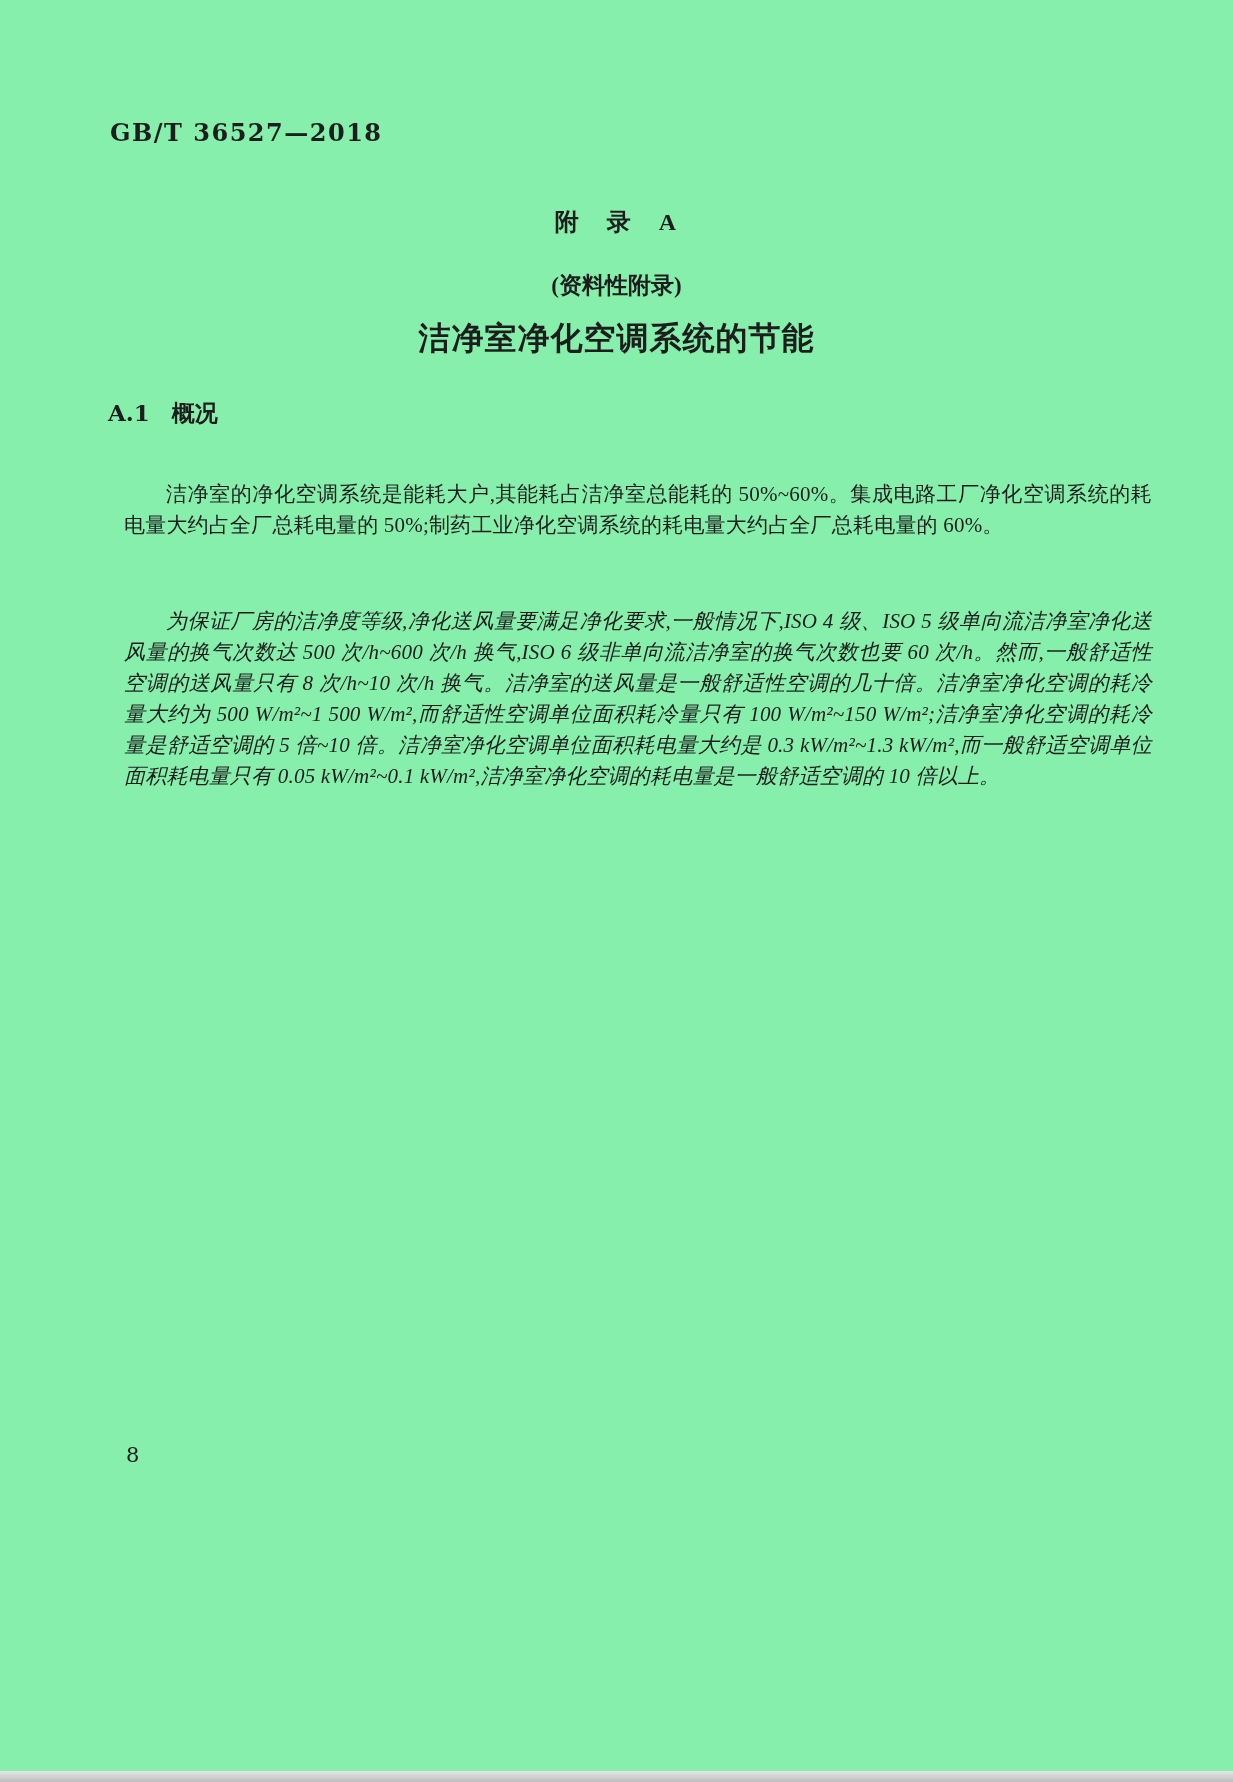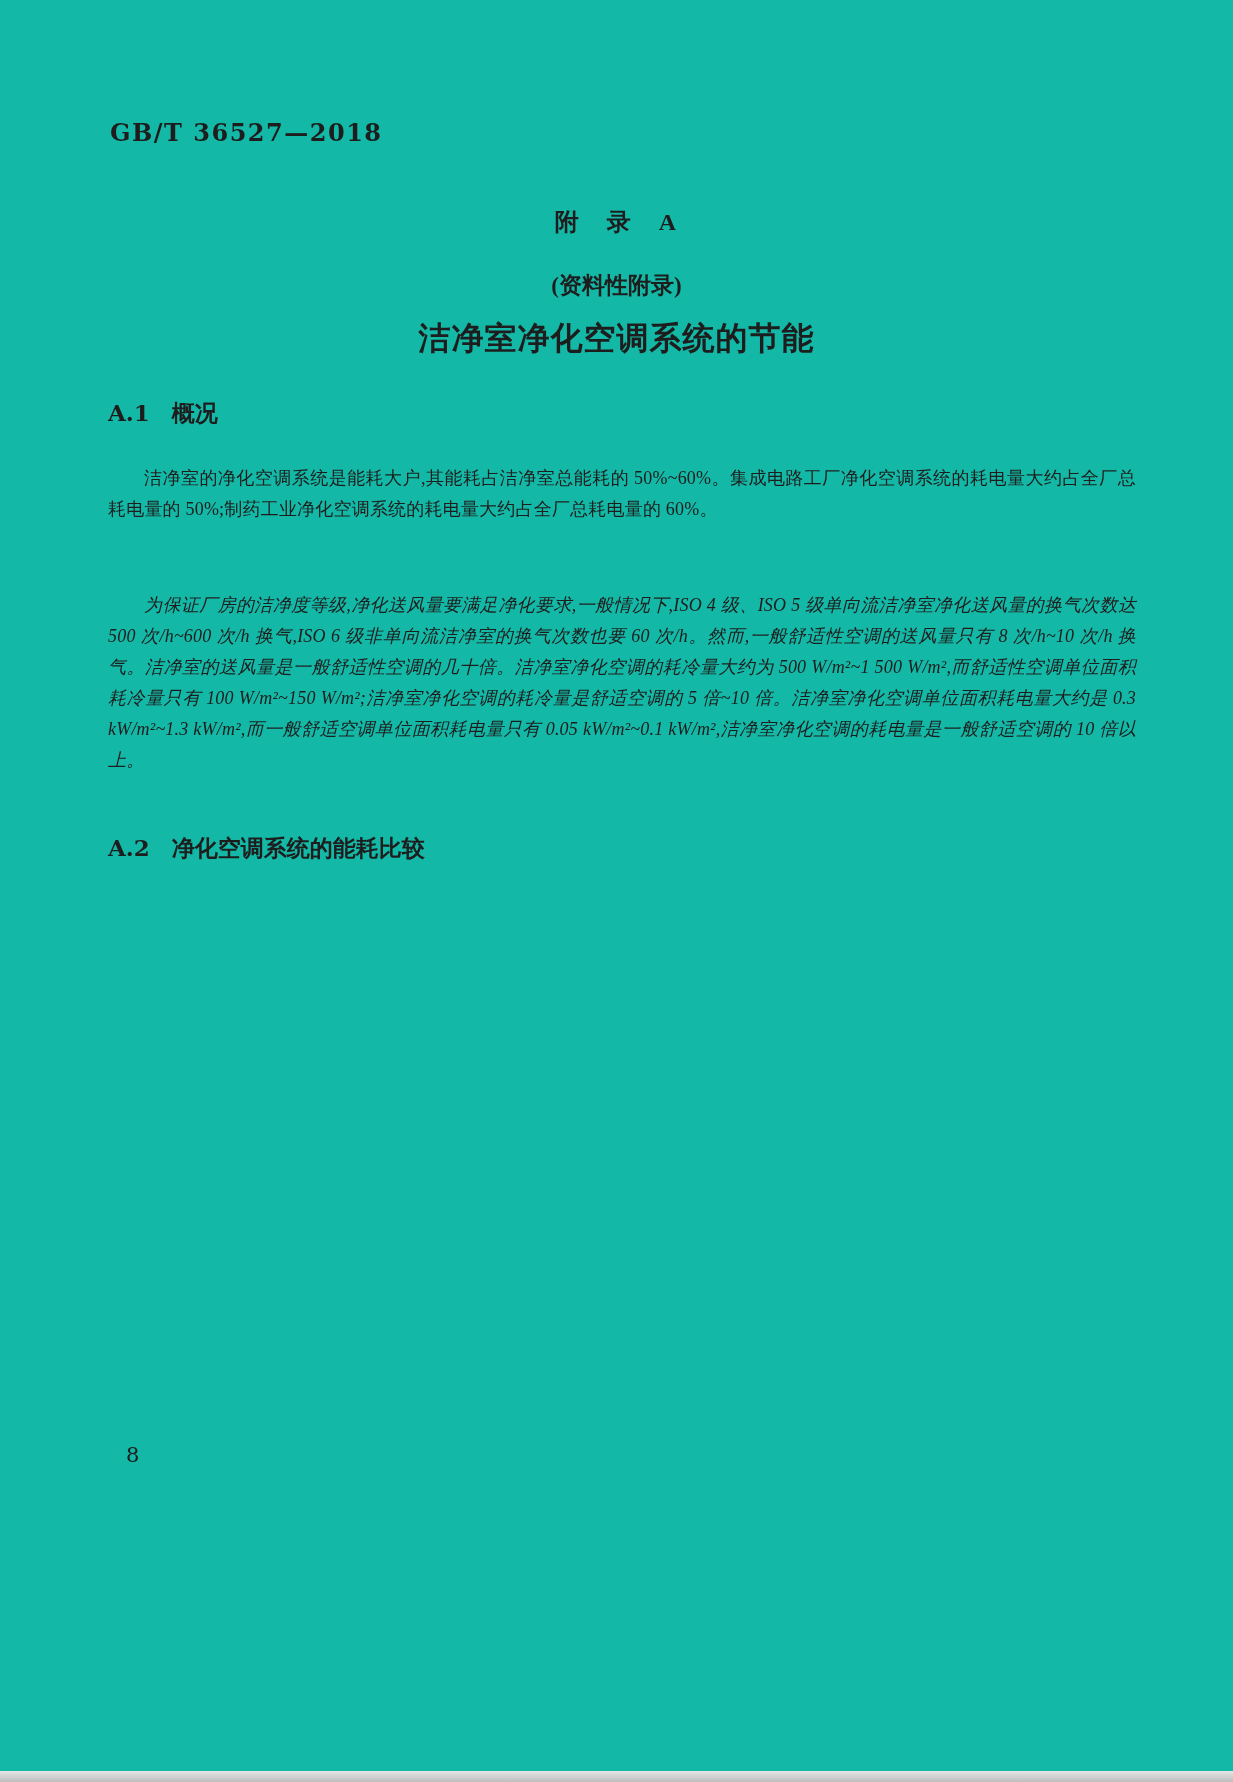--- a/index.html
+++ b/index.html
@@ -4,21 +4,21 @@
 <style>
   html, body {
     margin: 0;
     padding: 0;
     background: #ffffff;
   }
   .page {
     position: relative;
     width: 1233px;
     height: 1782px;
-    background: #14b8a6;
+    background: #86efac;
     overflow: hidden;
     font-family: "Liberation Serif", "DejaVu Serif", serif;
     color: #1d1d1d;
   }
   .doc-number {
     position: absolute;
     left: 110px;
     top: 118px;
     font-size: 24px;
     font-weight: bold;
@@ -57,22 +57,22 @@
   .section-heading .sec-num {
     margin-right: 22px;
     font-family: "DejaVu Serif", "Liberation Serif", serif;
   }
   .sh-a1 { top: 398px; }
   .sh-a2 { top: 833px; }
   .body-para {
     position: absolute;
     left: 108px;
     width: 1028px;
-    margin: 0;
-    font-size: 18px;
+    margin: 16px;
+    font-size: 21px;
     line-height: 31px;
     text-align: justify;
     text-indent: 2em;
     letter-spacing: 0.2px;
   }
   .p1 { top: 463px; }
   .p2 { top: 590px; font-style: italic; }
   .p3 { top: 896px; }
   .page-number {
     position: absolute;
@@ -104,22 +104,19 @@
   </div>
 
   <div class="section-heading sh-a1">
     <span class="sec-num">A.1</span><span>概况</span>
   </div>
 
   <p class="body-para p1">洁净室的净化空调系统是能耗大户,其能耗占洁净室总能耗的 50%~60%。集成电路工厂净化空调系统的耗电量大约占全厂总耗电量的 50%;制药工业净化空调系统的耗电量大约占全厂总耗电量的 60%。</p>
 
   <p class="body-para p2">为保证厂房的洁净度等级,净化送风量要满足净化要求,一般情况下,ISO 4 级、ISO 5 级单向流洁净室净化送风量的换气次数达 500 次/h~600 次/h 换气,ISO 6 级非单向流洁净室的换气次数也要 60 次/h。然而,一般舒适性空调的送风量只有 8 次/h~10 次/h 换气。洁净室的送风量是一般舒适性空调的几十倍。洁净室净化空调的耗冷量大约为 500 W/m²~1 500 W/m²,而舒适性空调单位面积耗冷量只有 100 W/m²~150 W/m²;洁净室净化空调的耗冷量是舒适空调的 5 倍~10 倍。洁净室净化空调单位面积耗电量大约是 0.3 kW/m²~1.3 kW/m²,而一般舒适空调单位面积耗电量只有 0.05 kW/m²~0.1 kW/m²,洁净室净化空调的耗电量是一般舒适空调的 10 倍以上。</p>
 
-  <div class="section-heading sh-a2">
-    <span class="sec-num">A.2</span><span>净化空调系统的能耗比较</span>
-  </div>
 
 
   <div class="page-number">8</div>
 
   <div class="scan-edge-bottom"></div>
 
 </div>
 
 </body></html>

